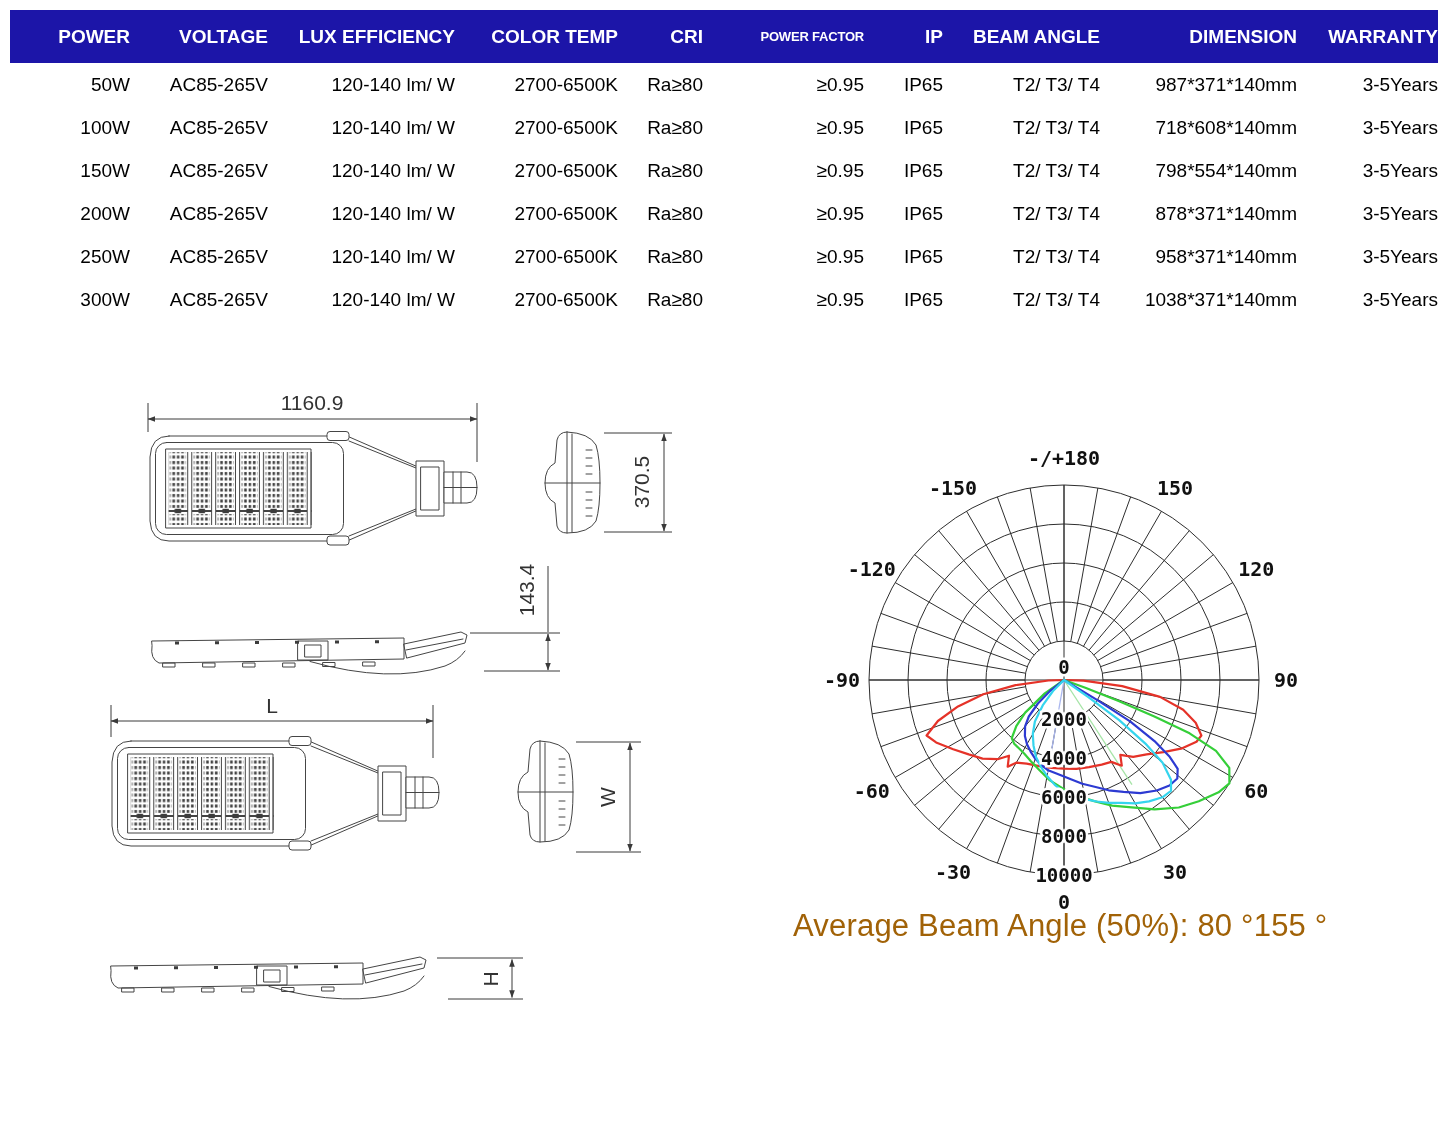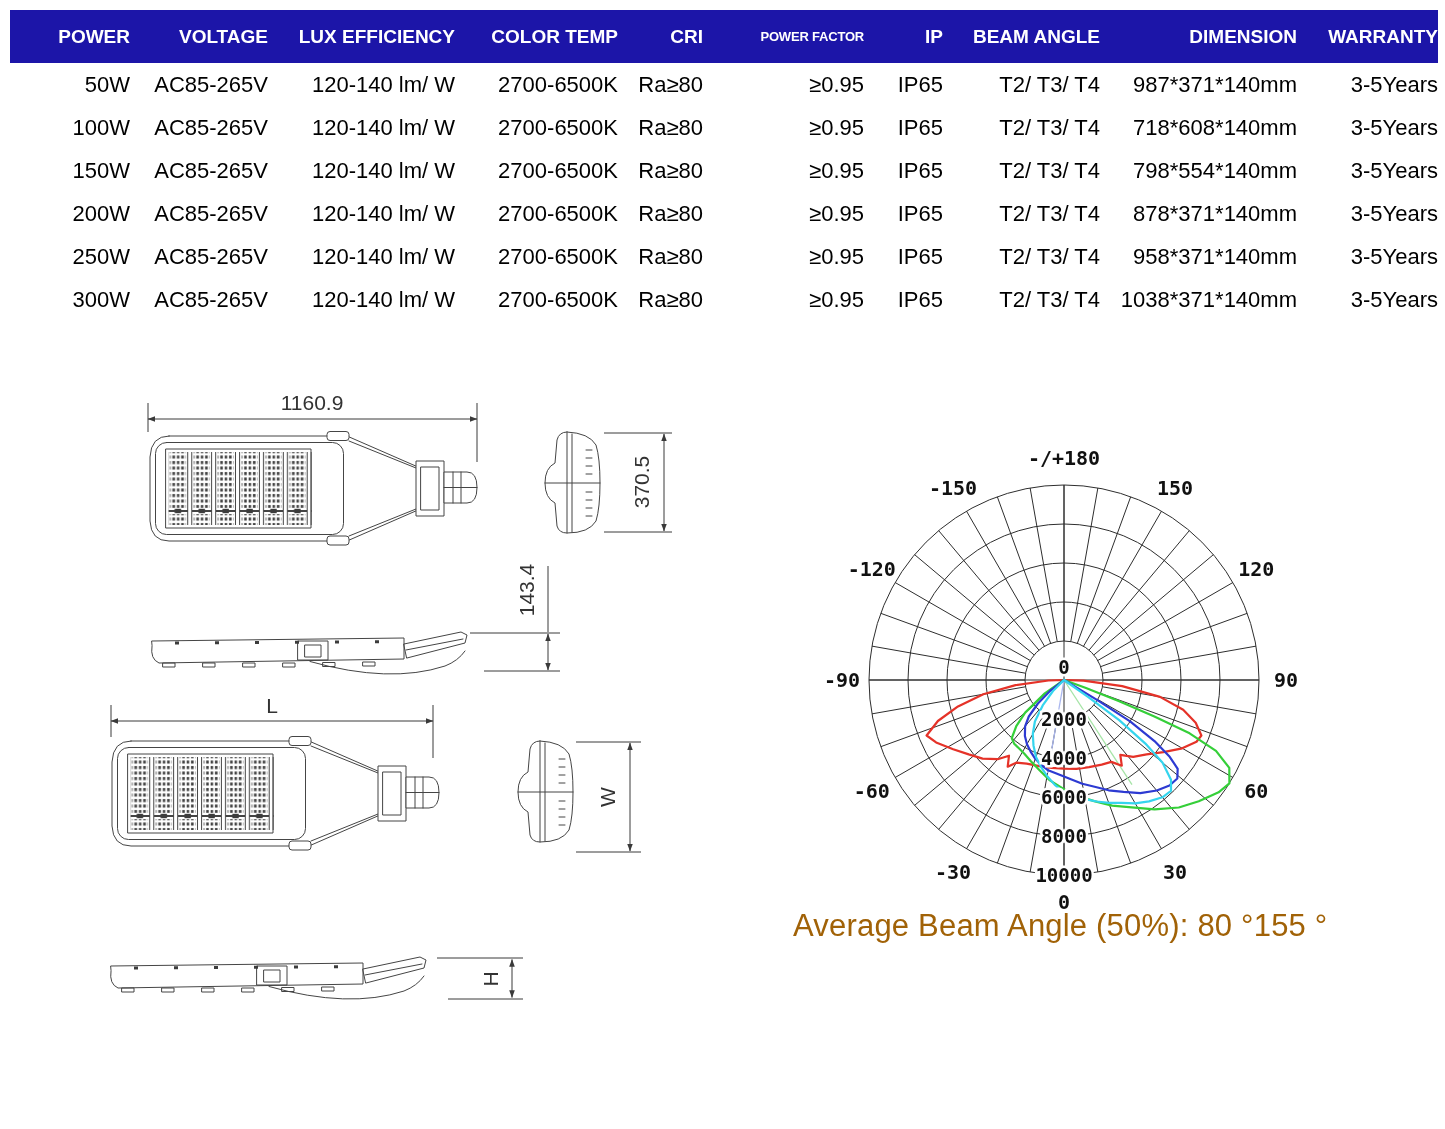--- a/index.html
+++ b/index.html
@@ -6,21 +6,21 @@
   .page{position:relative;width:1445px;height:1129px;background:#ffffff;overflow:hidden;
         font-family:"Liberation Sans",sans-serif;}
 
   
   .spec-table{position:absolute;left:10px;top:10px;width:1428px;}
   .spec-header,.spec-row{display:grid;
      grid-template-columns:120px 138px 187px 163px 85px 161px 79px 157px 197px 141px;
      text-align:right;align-items:center;}
   .spec-header{background:#1c15a8;height:53px;color:#ffffff;font-weight:bold;font-size:19px;}
   .spec-header .cell:nth-child(6){font-size:13px;letter-spacing:-0.2px;}
-  .spec-row{height:43px;font-size:22px;color:#000;}
+  .spec-row{height:43px;font-size:19px;color:#000;}
 
   
   .drawings{position:absolute;left:40px;top:360px;}
   .drawings path,.drawings rect,.drawings line{vector-effect:non-scaling-stroke;}
   .ln{stroke:#454545;stroke-width:1;fill:none;stroke-linejoin:round;stroke-linecap:round;}
   .lnf{stroke:#454545;stroke-width:1;fill:#ffffff;stroke-linejoin:round;}
   .dim{stroke:#3a3a3a;stroke-width:1;fill:none;}
   .dimtxt{fill:#333;font-family:"Liberation Sans",sans-serif;font-size:21px;}
   .dk{fill:#3c3c3c;stroke:none;}
 

